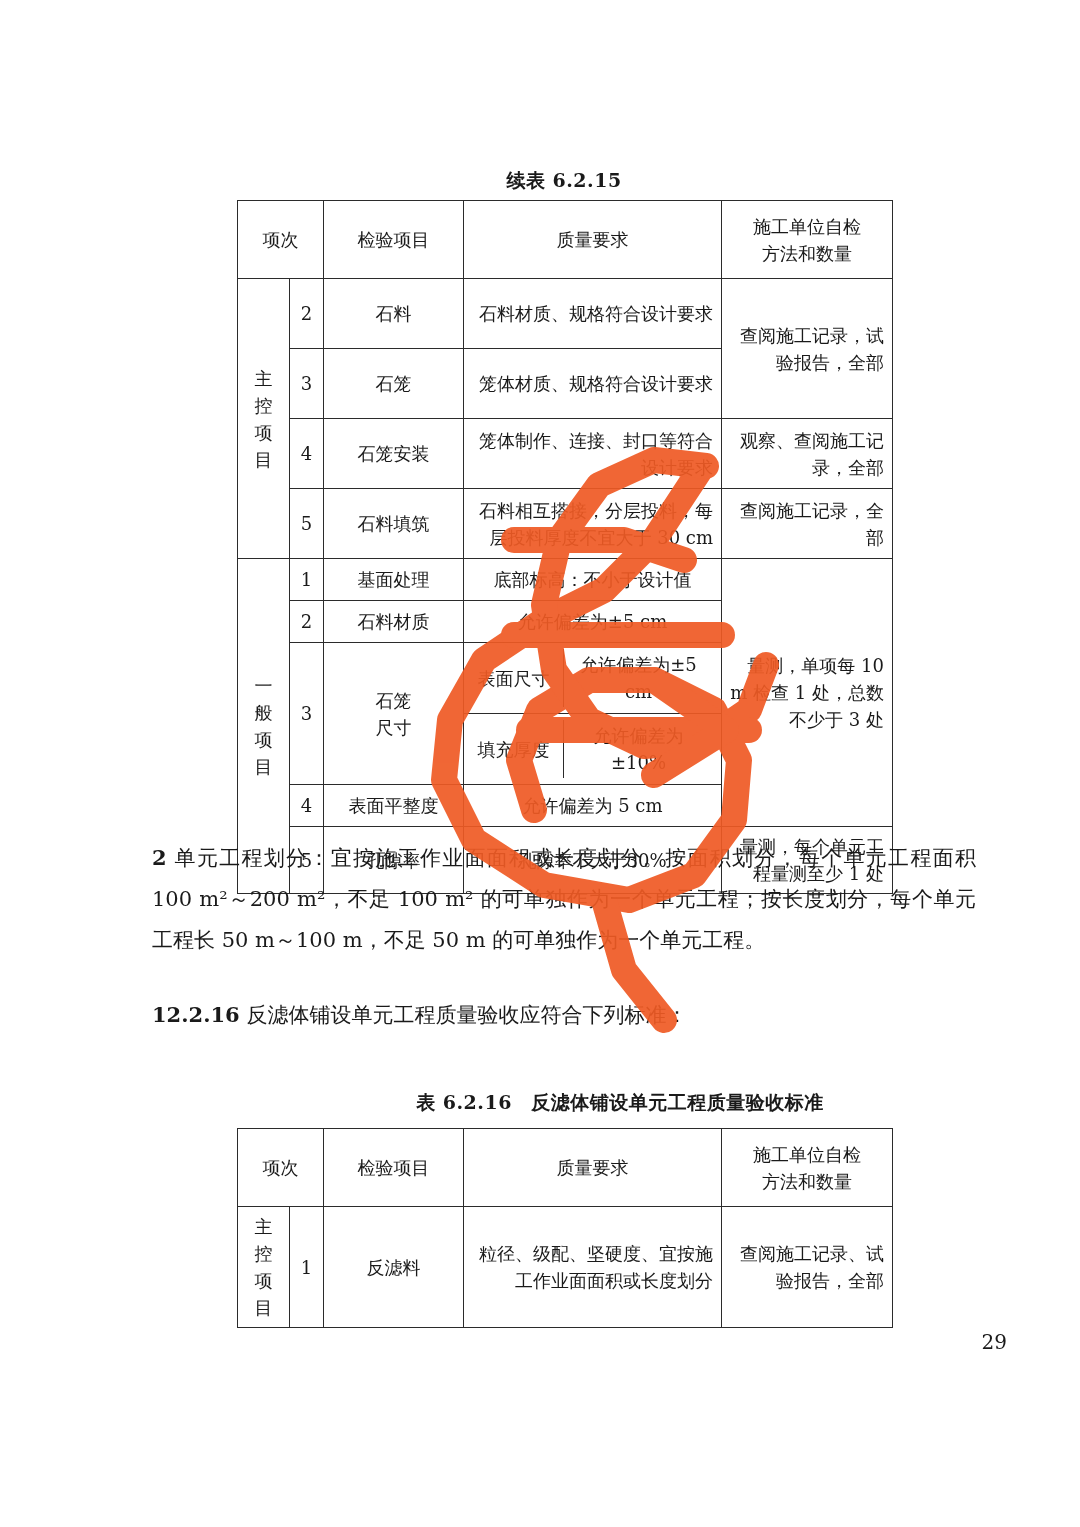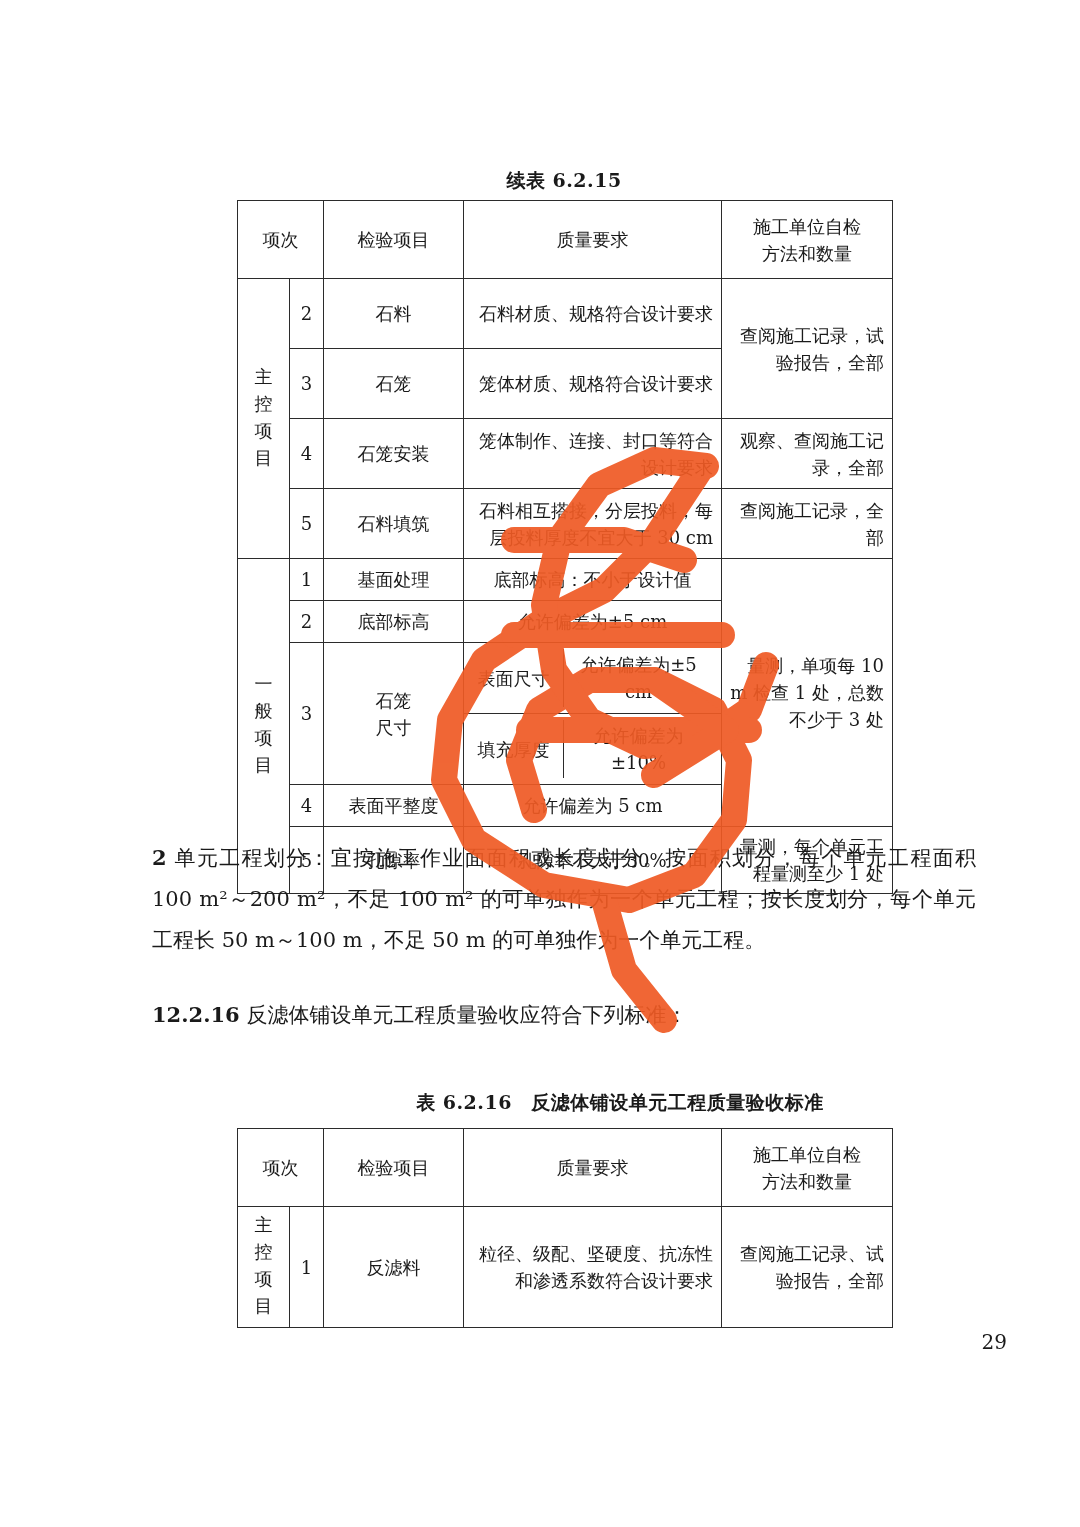--- a/index.html
+++ b/index.html
@@ -52,21 +52,20 @@
     left: 213px; top: 1128px;
     width: 655px;
   }
   .c-center { text-align: center; }
   .c-left { text-align: right; }
   .hdr td { text-align: center; font-weight: normal; }
   .vhead {
     text-align: center;
     font-size: 18px;
     line-height: 1.45;
-    font-family: Liberation Mono, monospace;
   }
   .num { text-align: center; width: 34px; }
 
   .body-text {
     position: absolute;
     left: 128px;
     width: 824px;
     font-size: 21px;
     line-height: 1.95;
     text-align: justify;
@@ -156,21 +155,21 @@
           <div>项目</div>
         </td>
         <td class="num">1</td>
         <td class="c-center">基面处理</td>
         <td class="c-center">底部标高：不小于设计值</td>
         <td class="c-left" rowspan="5">量测，单项每 10 m 检查 1 处，总数不少于 3 处</td>
       </tr>
 
       <tr style="height:42px">
         <td class="num">2</td>
-        <td class="c-center">底部标高</td>
+        <td class="c-center">石料材质</td>
         <td class="c-center">允许偏差为±5 cm</td>
       </tr>
 
       <tr style="height:42px">
         <td class="num" rowspan="2">3</td>
         <td class="c-center" style="width:66px" rowspan="2">
           <div>石笼</div>
           <div>尺寸</div>
         </td>
         <td class="c-center" style="padding-left:0">
@@ -244,21 +243,21 @@
           <div>方法和数量</div>
         </td>
       </tr>
       <tr style="height:110px">
         <td class="vhead">
           <div>主控</div>
           <div>项目</div>
         </td>
         <td class="num">1</td>
         <td class="c-center">反滤料</td>
-        <td class="c-left">粒径、级配、坚硬度、抗冻性和渗透系数符合设计要求</td>
+        <td class="c-left">粒径、级配、坚硬度、宜按施工作业面面积或长度划分</td>
         <td class="c-left">查阅施工记录、试验报告，全部</td>
       </tr>
     </tbody>
   </table>
 
   <svg class="annot" viewBox="0 0 480 620">
     <g fill="none" stroke="#ef5a24" stroke-width="26" stroke-linecap="round" stroke-linejoin="round" opacity="0.92">
 
       <path d="M346 40 L300 110 L250 160 L190 190 L130 230 L96 290 L90 350 L120 410 L190 455 L275 470 L340 445 L380 390 L385 330 L360 280 L300 250 L235 250 L185 280 L165 330 L180 380"></path>
       <path d="M352 36 L300 30 L245 55 L205 110 L190 175 L200 240 L235 290 L290 316 L348 312 L395 280 L412 235"></path>

